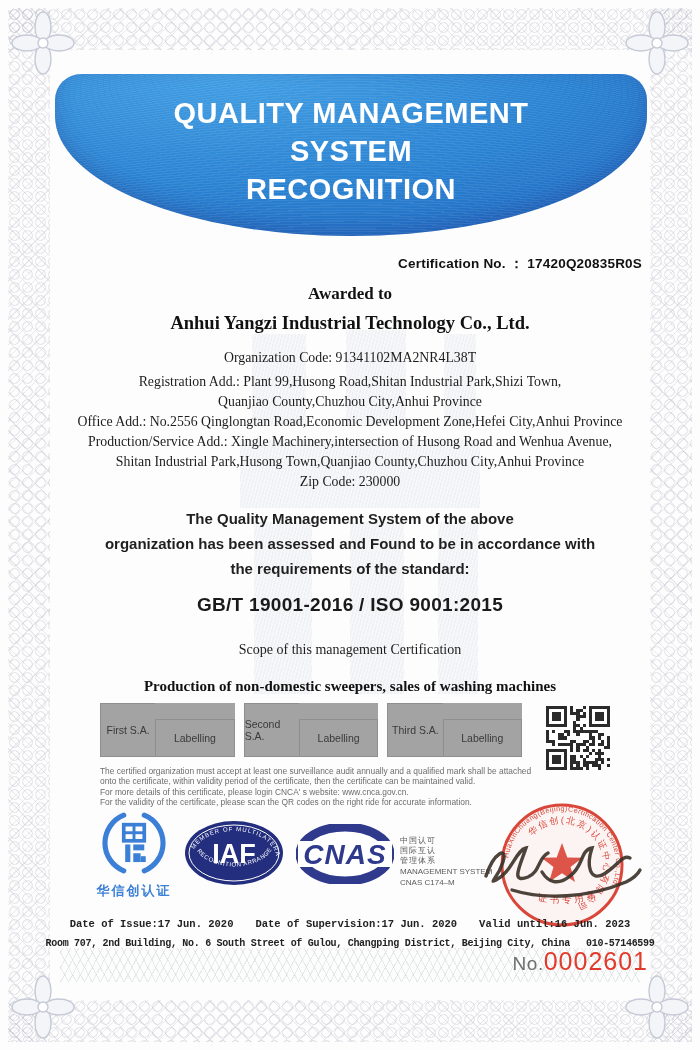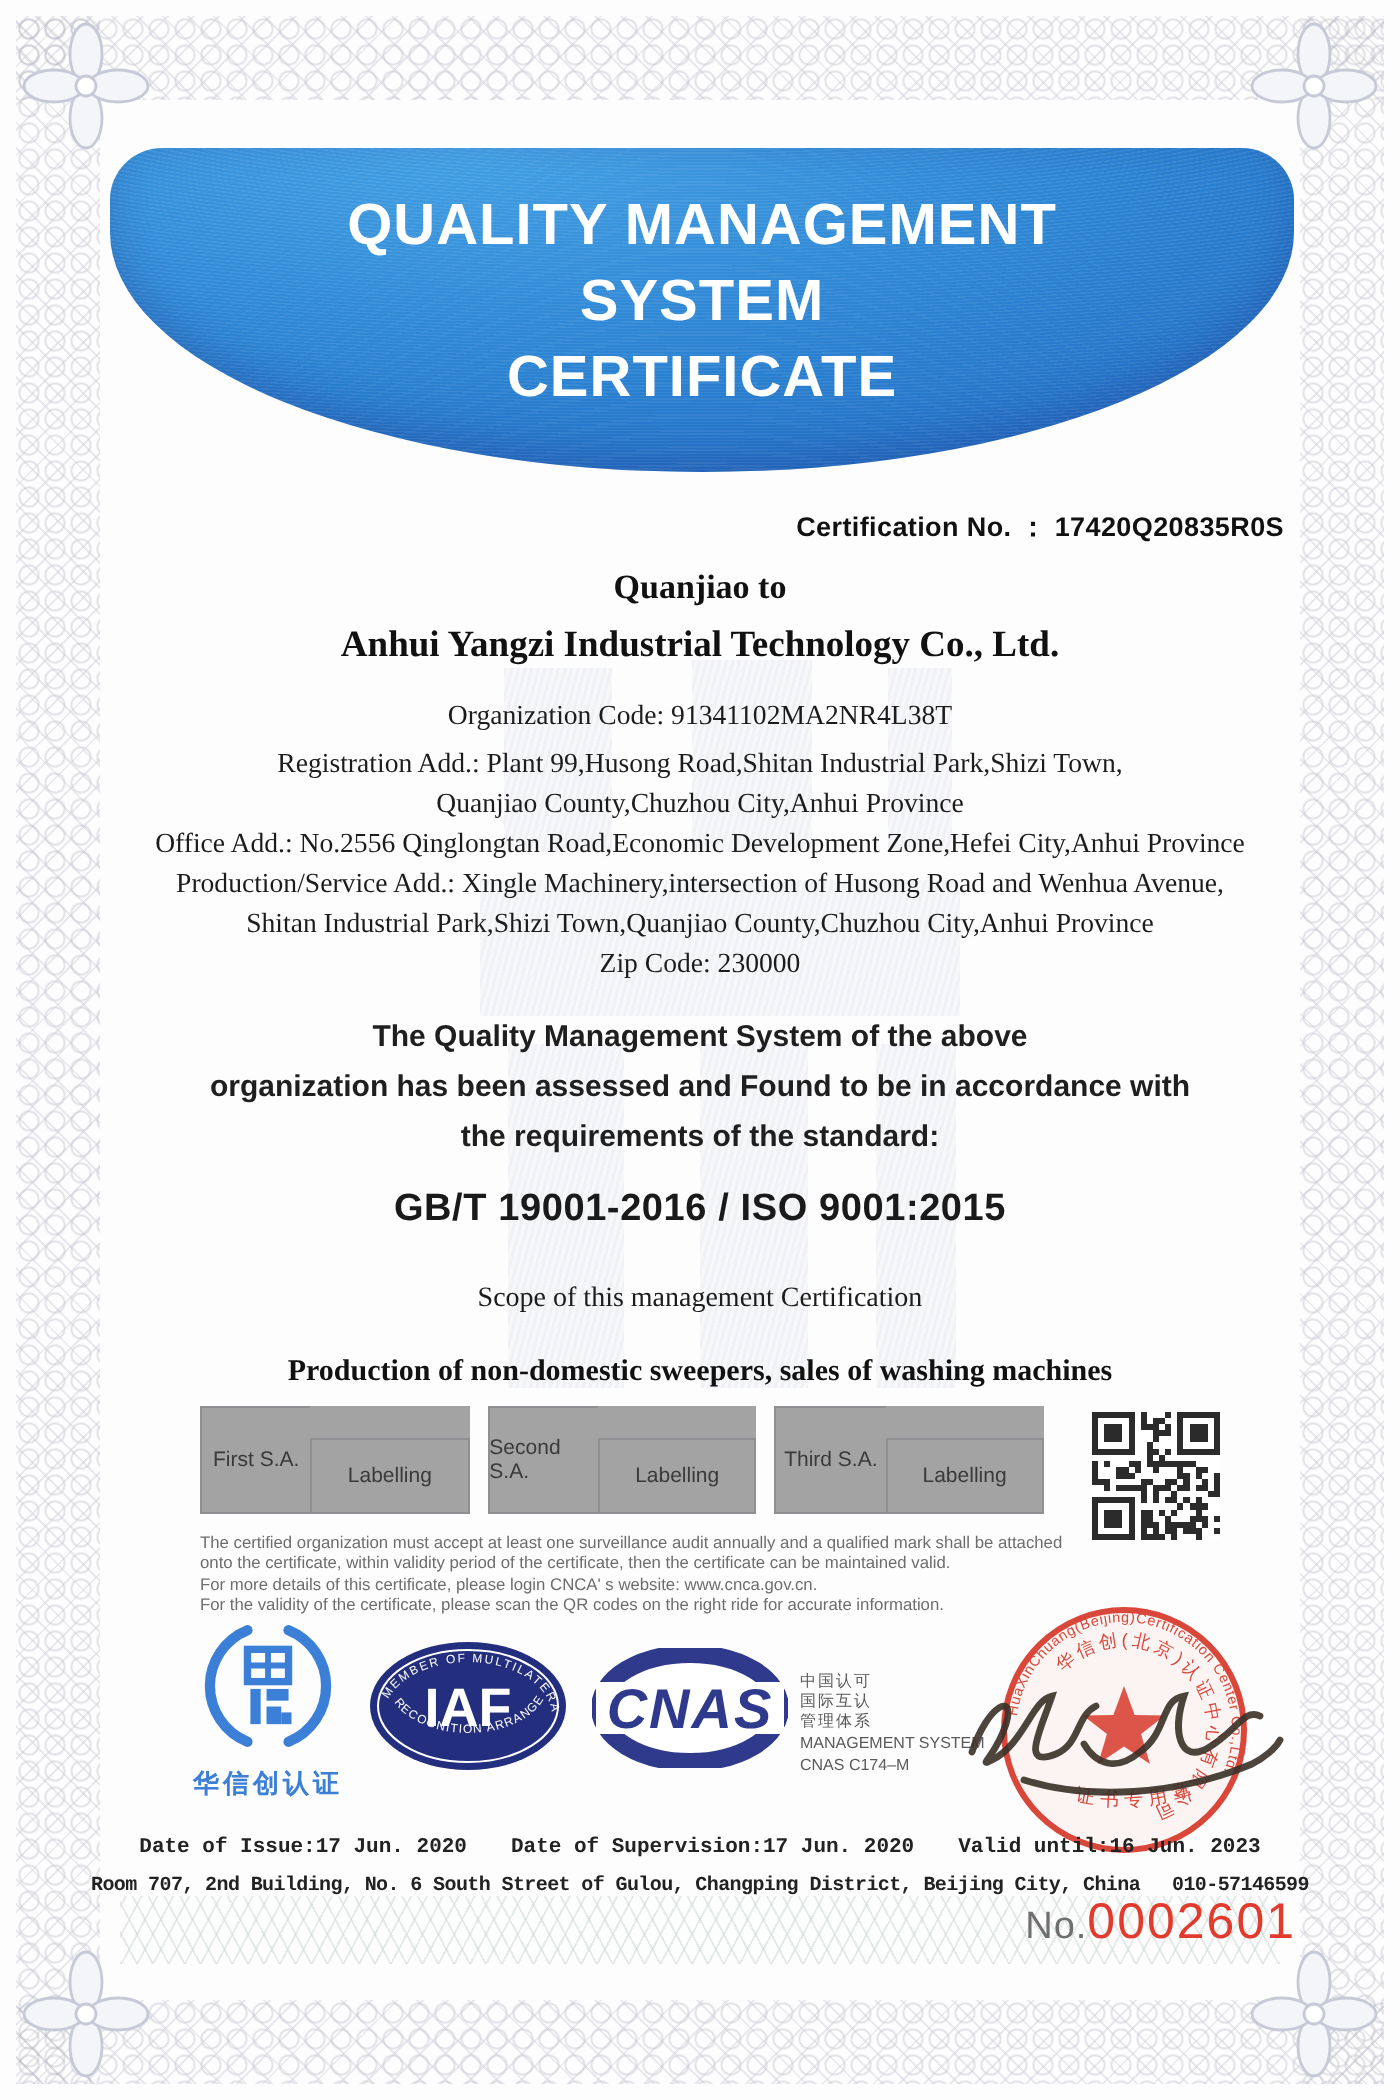--- a/index.html
+++ b/index.html
@@ -144,39 +144,39 @@
   <div class="wm" style="left:444px;top:334px;width:32px;height:92px;"></div>
   <div class="wm" style="left:240px;top:440px;width:240px;height:68px;"></div>
   <div class="wm" style="left:254px;top:522px;width:58px;height:172px;"></div>
   <div class="wm" style="left:350px;top:522px;width:54px;height:172px;"></div>
   <div class="wm" style="left:438px;top:522px;width:40px;height:172px;"></div>
 
   <div class="ribbon">
     <div class="ribbon-title">
       <div>QUALITY MANAGEMENT</div>
       <div>SYSTEM</div>
-      <div>CERTIFICATE</div>
+      <div>RECOGNITION</div>
     </div>
   </div>
 
   <div class="cert-no">
     <span>Certification No.</span>
     <span>：</span>
     <span>17420Q20835R0S</span>
   </div>
 
   <div class="main-col">
-    <div class="awarded">Quanjiao to</div>
+    <div class="awarded">Awarded to</div>
     <div class="company">Anhui Yangzi Industrial Technology Co., Ltd.</div>
     <div class="detail org">Organization Code: 91341102MA2NR4L38T</div>
     <div class="detail">Registration Add.: Plant 99,Husong Road,Shitan Industrial Park,Shizi Town,</div>
     <div class="detail">Quanjiao County,Chuzhou City,Anhui Province</div>
     <div class="detail">Office Add.: No.2556 Qinglongtan Road,Economic Development Zone,Hefei City,Anhui Province</div>
     <div class="detail">Production/Service Add.: Xingle Machinery,intersection of Husong Road and Wenhua Avenue,</div>
-    <div class="detail">Shitan Industrial Park,Shizi Town,Quanjiao County,Chuzhou City,Anhui Province</div>
+    <div class="detail">Shitan Industrial Park,Husong Town,Quanjiao County,Chuzhou City,Anhui Province</div>
     <div class="detail zip">Zip Code: 230000</div>
 
     <div class="statement">
       <div>The Quality Management System of the above</div>
       <div>organization has been assessed and Found to be in accordance with</div>
       <div>the requirements of the standard:</div>
     </div>
     <div class="standard">GB/T 19001-2016 / ISO 9001:2015</div>
     <div class="scope-label">Scope of this management Certification</div>
     <div class="scope-text">Production of non-domestic sweepers, sales of washing machines</div>

